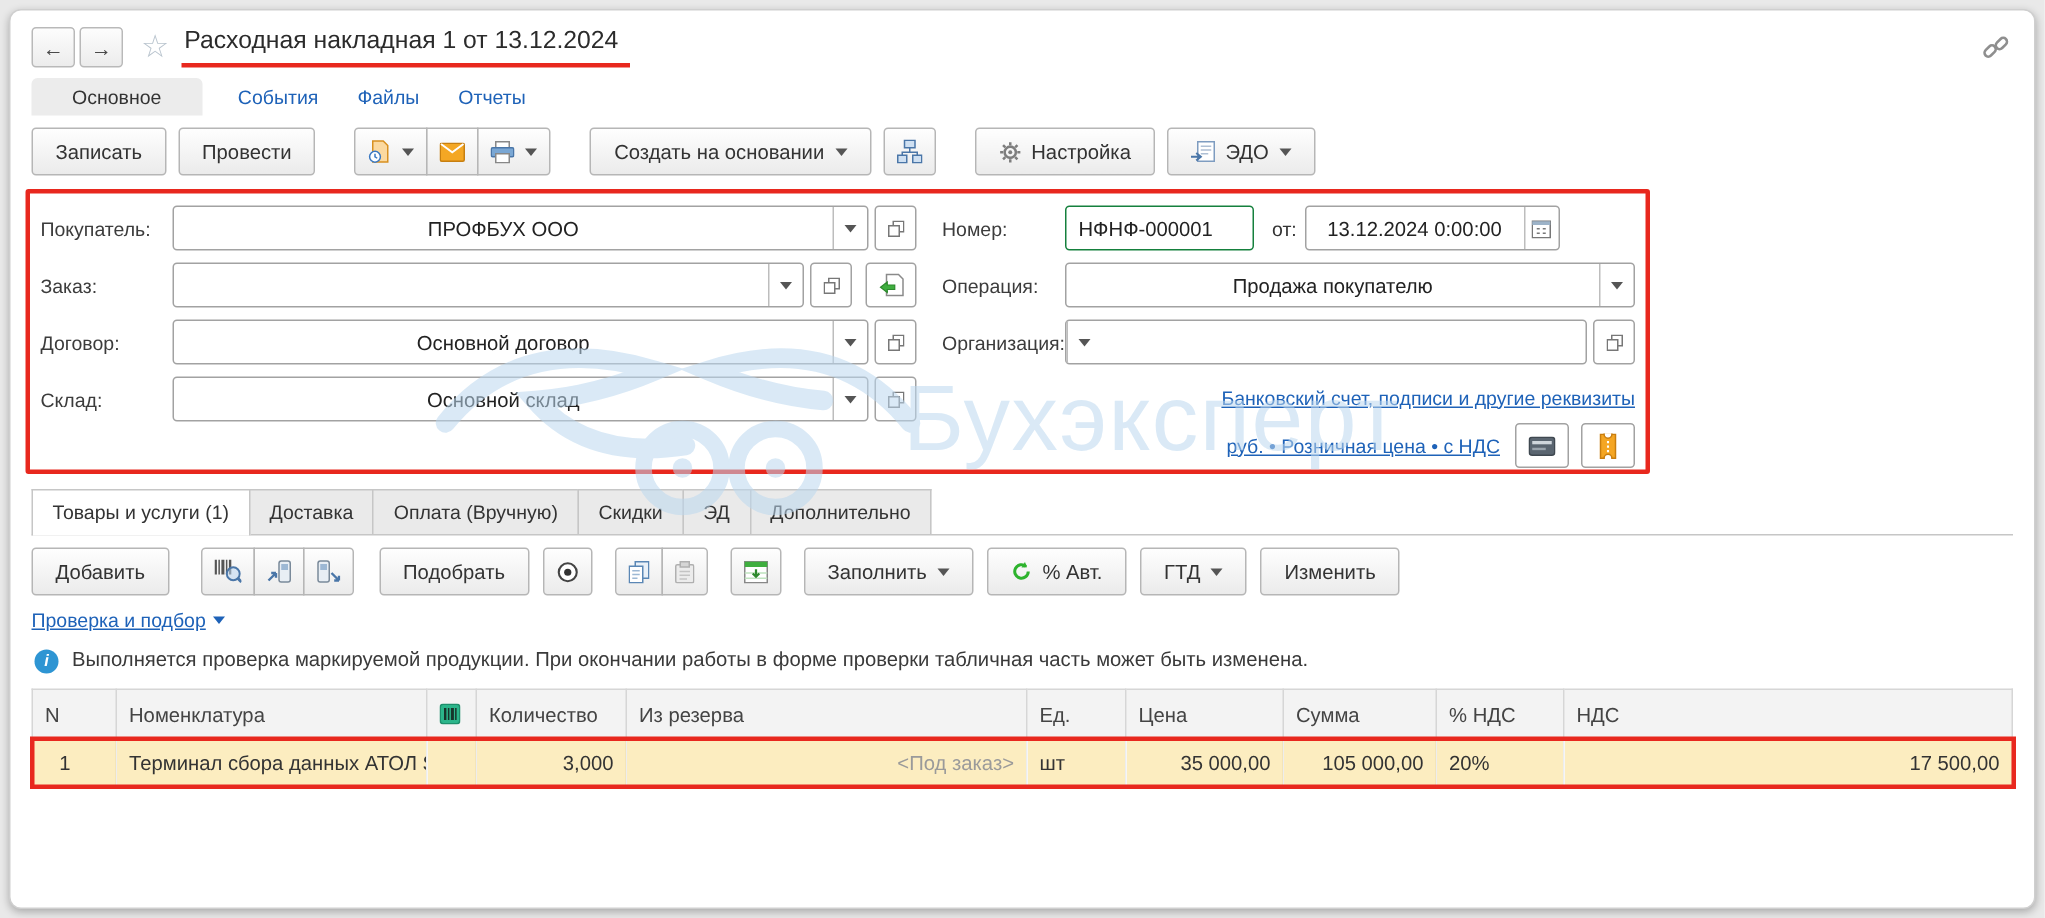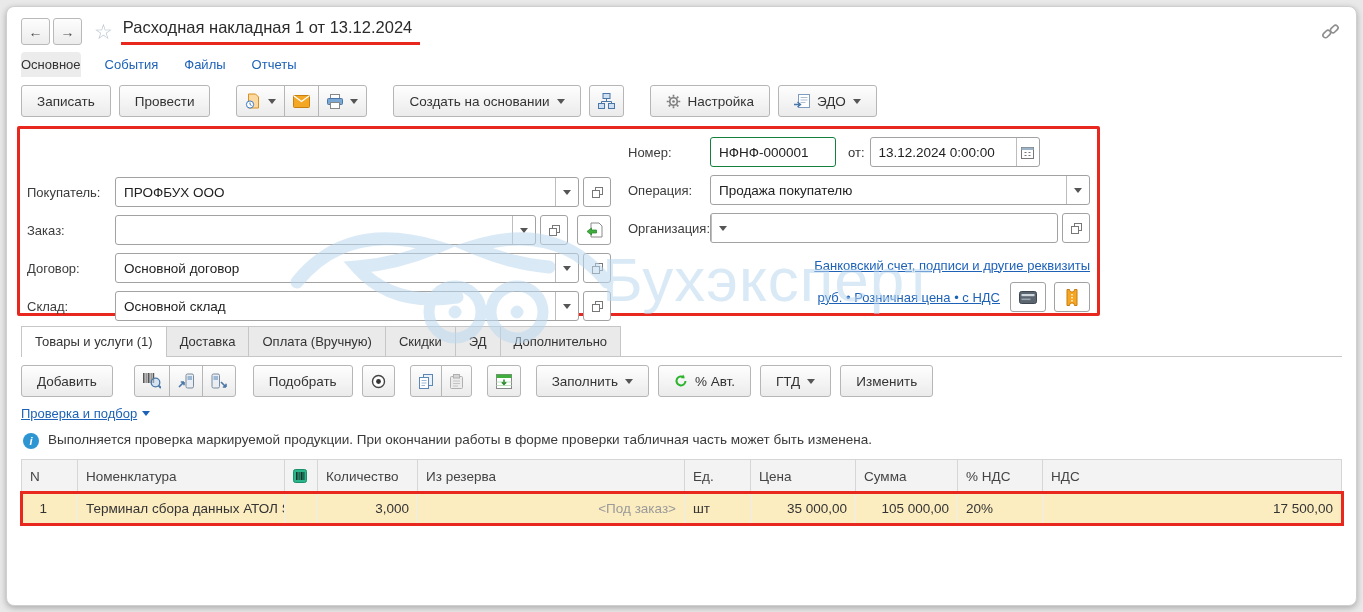--- a/index.html
+++ b/index.html
@@ -10,43 +10,43 @@
   .titlebar{display:flex;align-items:center;padding:11px 16px 0 14px;position:relative;}
   .navbtn{width:27px;height:25px;border:1px solid #b9b9b9;border-radius:3px;background:linear-gradient(#fdfdfd,#ececec);
     display:flex;align-items:center;justify-content:center;font-size:14px;color:#4a4a4a;cursor:pointer;}
   .navbtn+.navbtn{margin-left:3px;}
   .star{font-size:21px;color:#b9c4ce;margin:0 8px 0 12px;line-height:1;cursor:pointer;}
   .title{font-size:16.5px;color:#2b2b2b;padding:0 8px 5px 2px;border-bottom:3px solid #e8281e;}
   .chain{margin-left:auto;cursor:pointer;}
   
   .navtabs{display:flex;align-items:center;gap:22px;padding:7px 14px 0 14px;}
   .navtab{color:#1e62b8;cursor:pointer;padding:5px 2px;}
-  .navtab.active{color:#333;background:#ececec;border-radius:4px 4px 0 0;padding:5px 0;cursor:default;}
+  .navtab.active{color:#333;background:#ececec;border-radius:4px 4px 0 0;padding:5px 27px;cursor:default;}
   
   .toolbar{display:flex;align-items:center;padding:8px 14px 9px 14px;gap:8px;}
   .btn{height:30px;border:1px solid #b6b6b6;border-radius:3px;background:linear-gradient(#fefefe,#ebebeb);
     padding:0 15px;font-size:13.5px;color:#333;display:inline-flex;align-items:center;gap:7px;cursor:pointer;white-space:nowrap;}
   .btn.primary{background:linear-gradient(#ffe14d,#fed117);border-color:#d9b200;font-weight:bold;color:#2b2b2b;}
   .btn.iconbtn{padding:0 8px;}
   .btngroup{display:inline-flex;}
   .btngroup .btn{border-radius:0;margin-left:-1px;}
   .btngroup .btn:first-child{border-radius:3px 0 0 3px;margin-left:0;}
   .btngroup .btn:last-child{border-radius:0 3px 3px 0;}
   .caret{width:0;height:0;border-left:4px solid transparent;border-right:4px solid transparent;border-top:5px solid #555;display:inline-block;}
   .caret.blue{border-top-color:#1e62b8;}
   .sp26{margin-left:18px;}
   
   .fields-panel{position:relative;margin-left:10px;width:1077px;height:184px;border:3px solid #e8281e;border-radius:2px;background:transparent;}
   .fcol{position:absolute;top:9px;}
-  .fcol.left{left:7px;width:584px;margin-top:40px;}
+  .fcol.left{left:7px;width:584px;}
   .fcol.right{left:608px;width:462px;}
   .frow{display:flex;align-items:center;height:28px;margin-bottom:10px;}
   .flabel{flex:0 0 88px;color:#3c3c3c;}
   .fcol.right .flabel{flex:0 0 82px;}
-  .combo{display:flex;align-items:center;height:28px;border:1px solid #a2a2a2;border-radius:3px;background:#fff;flex:1;min-width:0;}
+  .combo{display:flex;align-items:center;height:28px;border:1px solid #a2a2a2;border-radius:3px;background:#fff;flex:1;min-width:0;text-align:center;}
   .combo .val{flex:1;padding:0 8px;font-size:13.5px;color:#222;white-space:nowrap;overflow:hidden;}
   .combo .seg{width:22px;align-self:stretch;border-left:1px solid #bdbdbd;display:flex;align-items:center;justify-content:center;cursor:pointer;}
   .sqbtn{width:26px;height:28px;margin-left:4px;border:1px solid #a2a2a2;border-radius:3px;background:#fff;
     display:flex;align-items:center;justify-content:center;flex:0 0 auto;cursor:pointer;}
   .plain{display:flex;align-items:center;height:28px;border:1px solid #15803d;border-radius:3px;background:#fff;padding:0 8px;font-size:13.5px;color:#222;}
   .linkrow{display:flex;align-items:center;justify-content:flex-end;height:26px;margin-bottom:6px;}
   a.lnk{color:#1e62b8;text-decoration:underline;cursor:pointer;white-space:nowrap;}
   
   .tabbar{display:flex;align-items:flex-end;margin:10px 14px 0 14px;border-bottom:1px solid #c6c6c6;}
   .tab{padding:7px 13px;background:#eaeaea;border:1px solid #c6c6c6;border-bottom:none;margin-right:-1px;color:#333;cursor:pointer;white-space:nowrap;}

